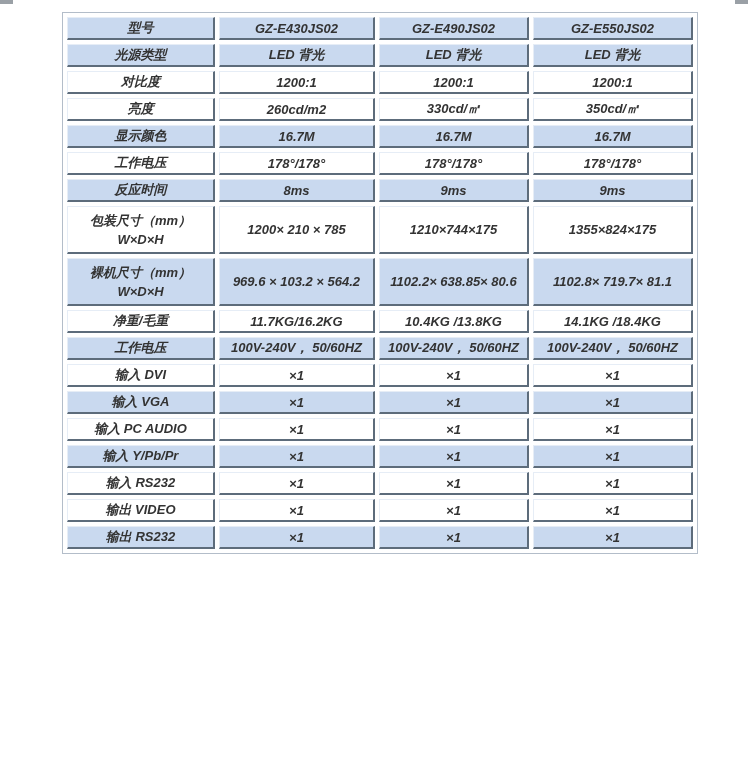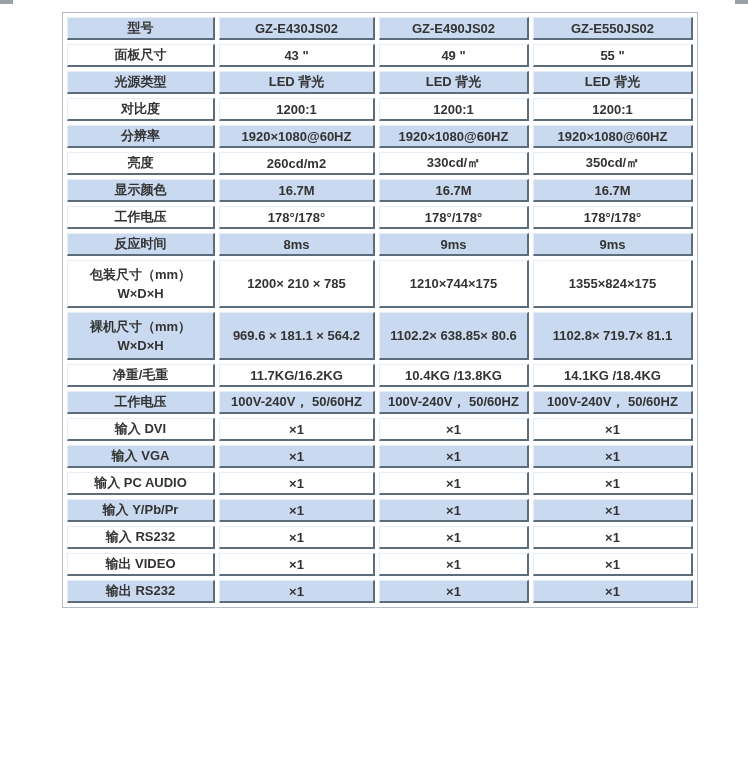--- a/index.html
+++ b/index.html
@@ -11,21 +11,21 @@
   body{
     width:748px;height:784px;background:#ffffff;position:relative;overflow:hidden;
     font-family:"Liberation Sans","DejaVu Sans",sans-serif;
   }
   .corner-mark{position:absolute;top:0;height:4px;width:13px;background:var(--mark);}
   .corner-mark.left{left:0;}
   .corner-mark.right{right:0;}
   table.spec-table{
     position:absolute;left:62px;top:12px;width:622px;
     border-collapse:separate;border-spacing:4px;table-layout:fixed;
-    border:1px solid var(--outer-border);background:#ffffff;
+    border:1px solid var(--outer-border);background:#ffffff;font-style:italic;
   }
   td{
     height:22px;padding:1px 2px;text-align:center;vertical-align:middle;
     font-size:13px;font-weight:bold;color:var(--text);
     border:1px solid var(--border-light);
     border-right:2px solid var(--border-dark);
     border-bottom:2px solid var(--border-dark);
     overflow:hidden;white-space:nowrap;
   }
   tr.blue td{background:var(--row-blue);}
@@ -48,51 +48,35 @@
   </colgroup>
   <tbody id="tbody">
       <tr class="blue">
         <td>
           <div>型号</div>
         </td>
         <td>GZ-E430JS02</td>
         <td>GZ-E490JS02</td>
         <td>GZ-E550JS02</td>
       </tr>
-      <tr class="white">
-        <td>
-          <div>面板尺寸</div>
-        </td>
-        <td>43 "</td>
-        <td>49 "</td>
-        <td>55 "</td>
-      </tr>
       <tr class="blue">
         <td>
           <div>光源类型</div>
         </td>
         <td>LED 背光</td>
         <td>LED 背光</td>
         <td>LED 背光</td>
       </tr>
       <tr class="white">
         <td>
           <div>对比度</div>
         </td>
         <td>1200:1</td>
         <td>1200:1</td>
         <td>1200:1</td>
-      </tr>
-      <tr class="blue">
-        <td>
-          <div>分辨率</div>
-        </td>
-        <td>1920×1080@60HZ</td>
-        <td>1920×1080@60HZ</td>
-        <td>1920×1080@60HZ</td>
       </tr>
       <tr class="white">
         <td>
           <div>亮度</div>
         </td>
         <td>260cd/m2</td>
         <td>330cd/㎡</td>
         <td>350cd/㎡</td>
       </tr>
       <tr class="blue">
@@ -126,21 +110,21 @@
         </td>
         <td>1200× 210 × 785</td>
         <td>1210×744×175</td>
         <td>1355×824×175</td>
       </tr>
       <tr class="blue tall">
         <td>
           <div>裸机尺寸（mm）</div>
           <div class="l2">W×D×H</div>
         </td>
-        <td>969.6 × 181.1 × 564.2</td>
+        <td>969.6 × 103.2 × 564.2</td>
         <td>1102.2× 638.85× 80.6</td>
         <td>1102.8× 719.7× 81.1</td>
       </tr>
       <tr class="white">
         <td>
           <div>净重/毛重</div>
         </td>
         <td>11.7KG/16.2KG</td>
         <td>10.4KG /13.8KG</td>
         <td>14.1KG /18.4KG</td>

